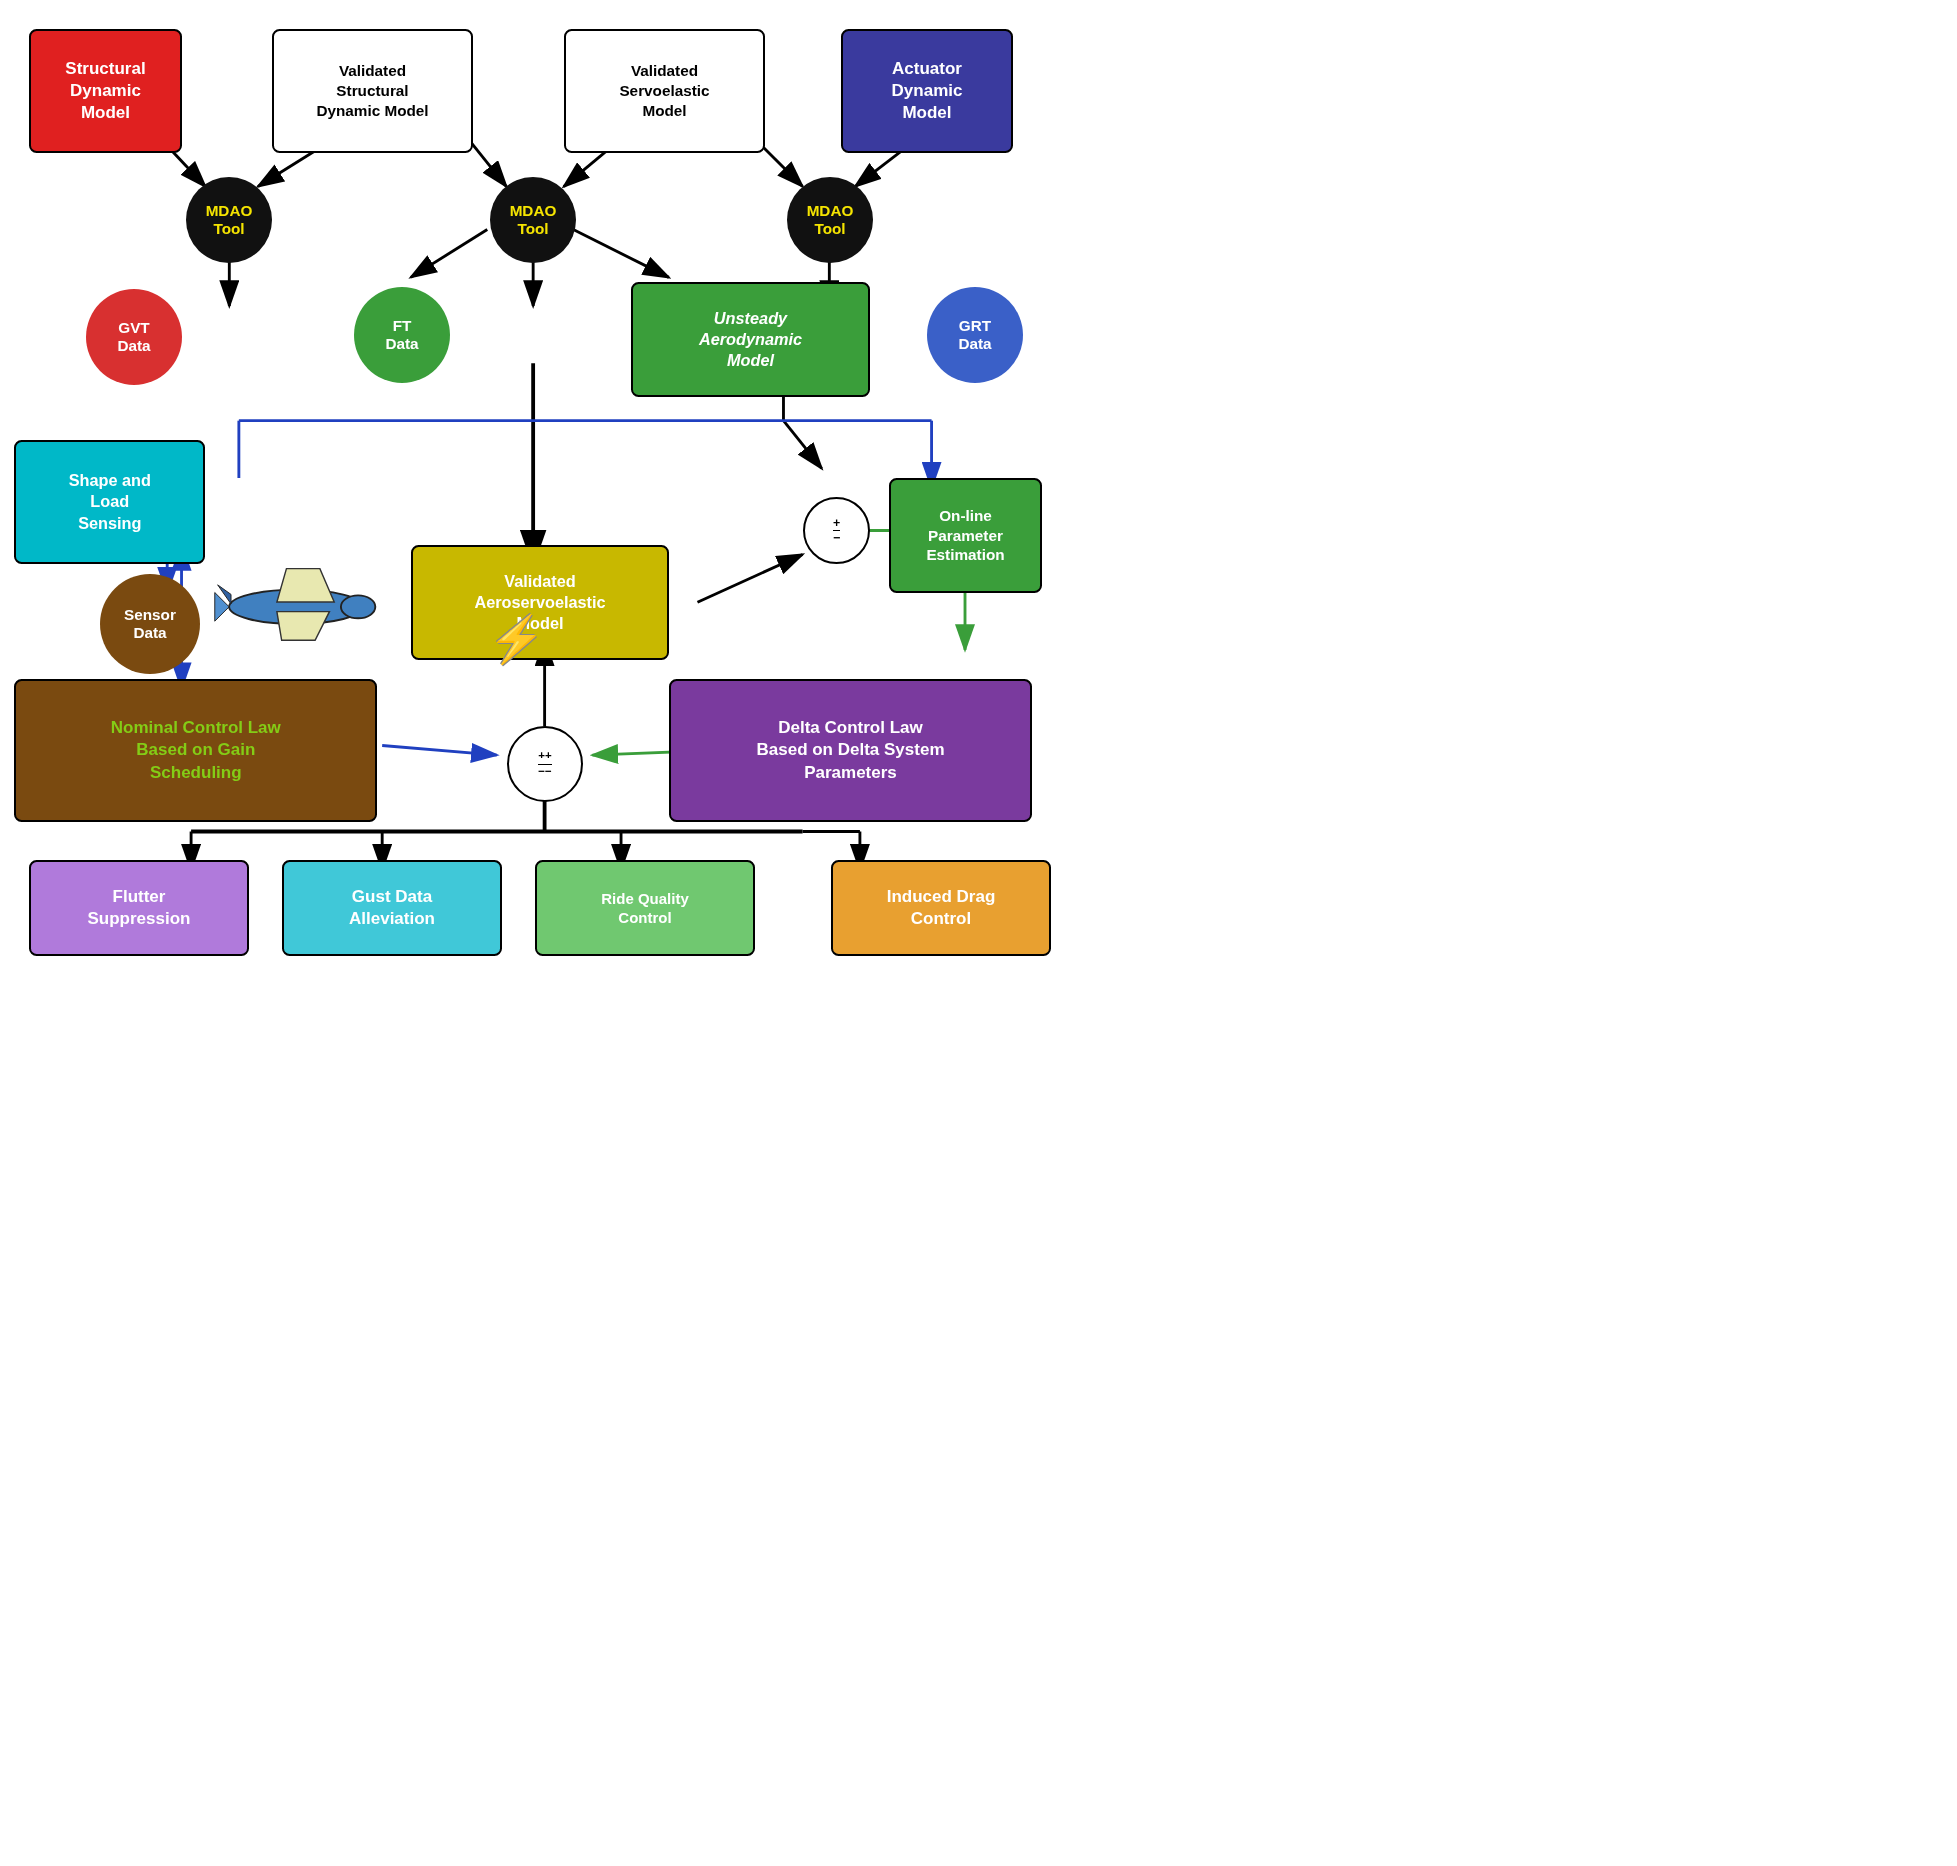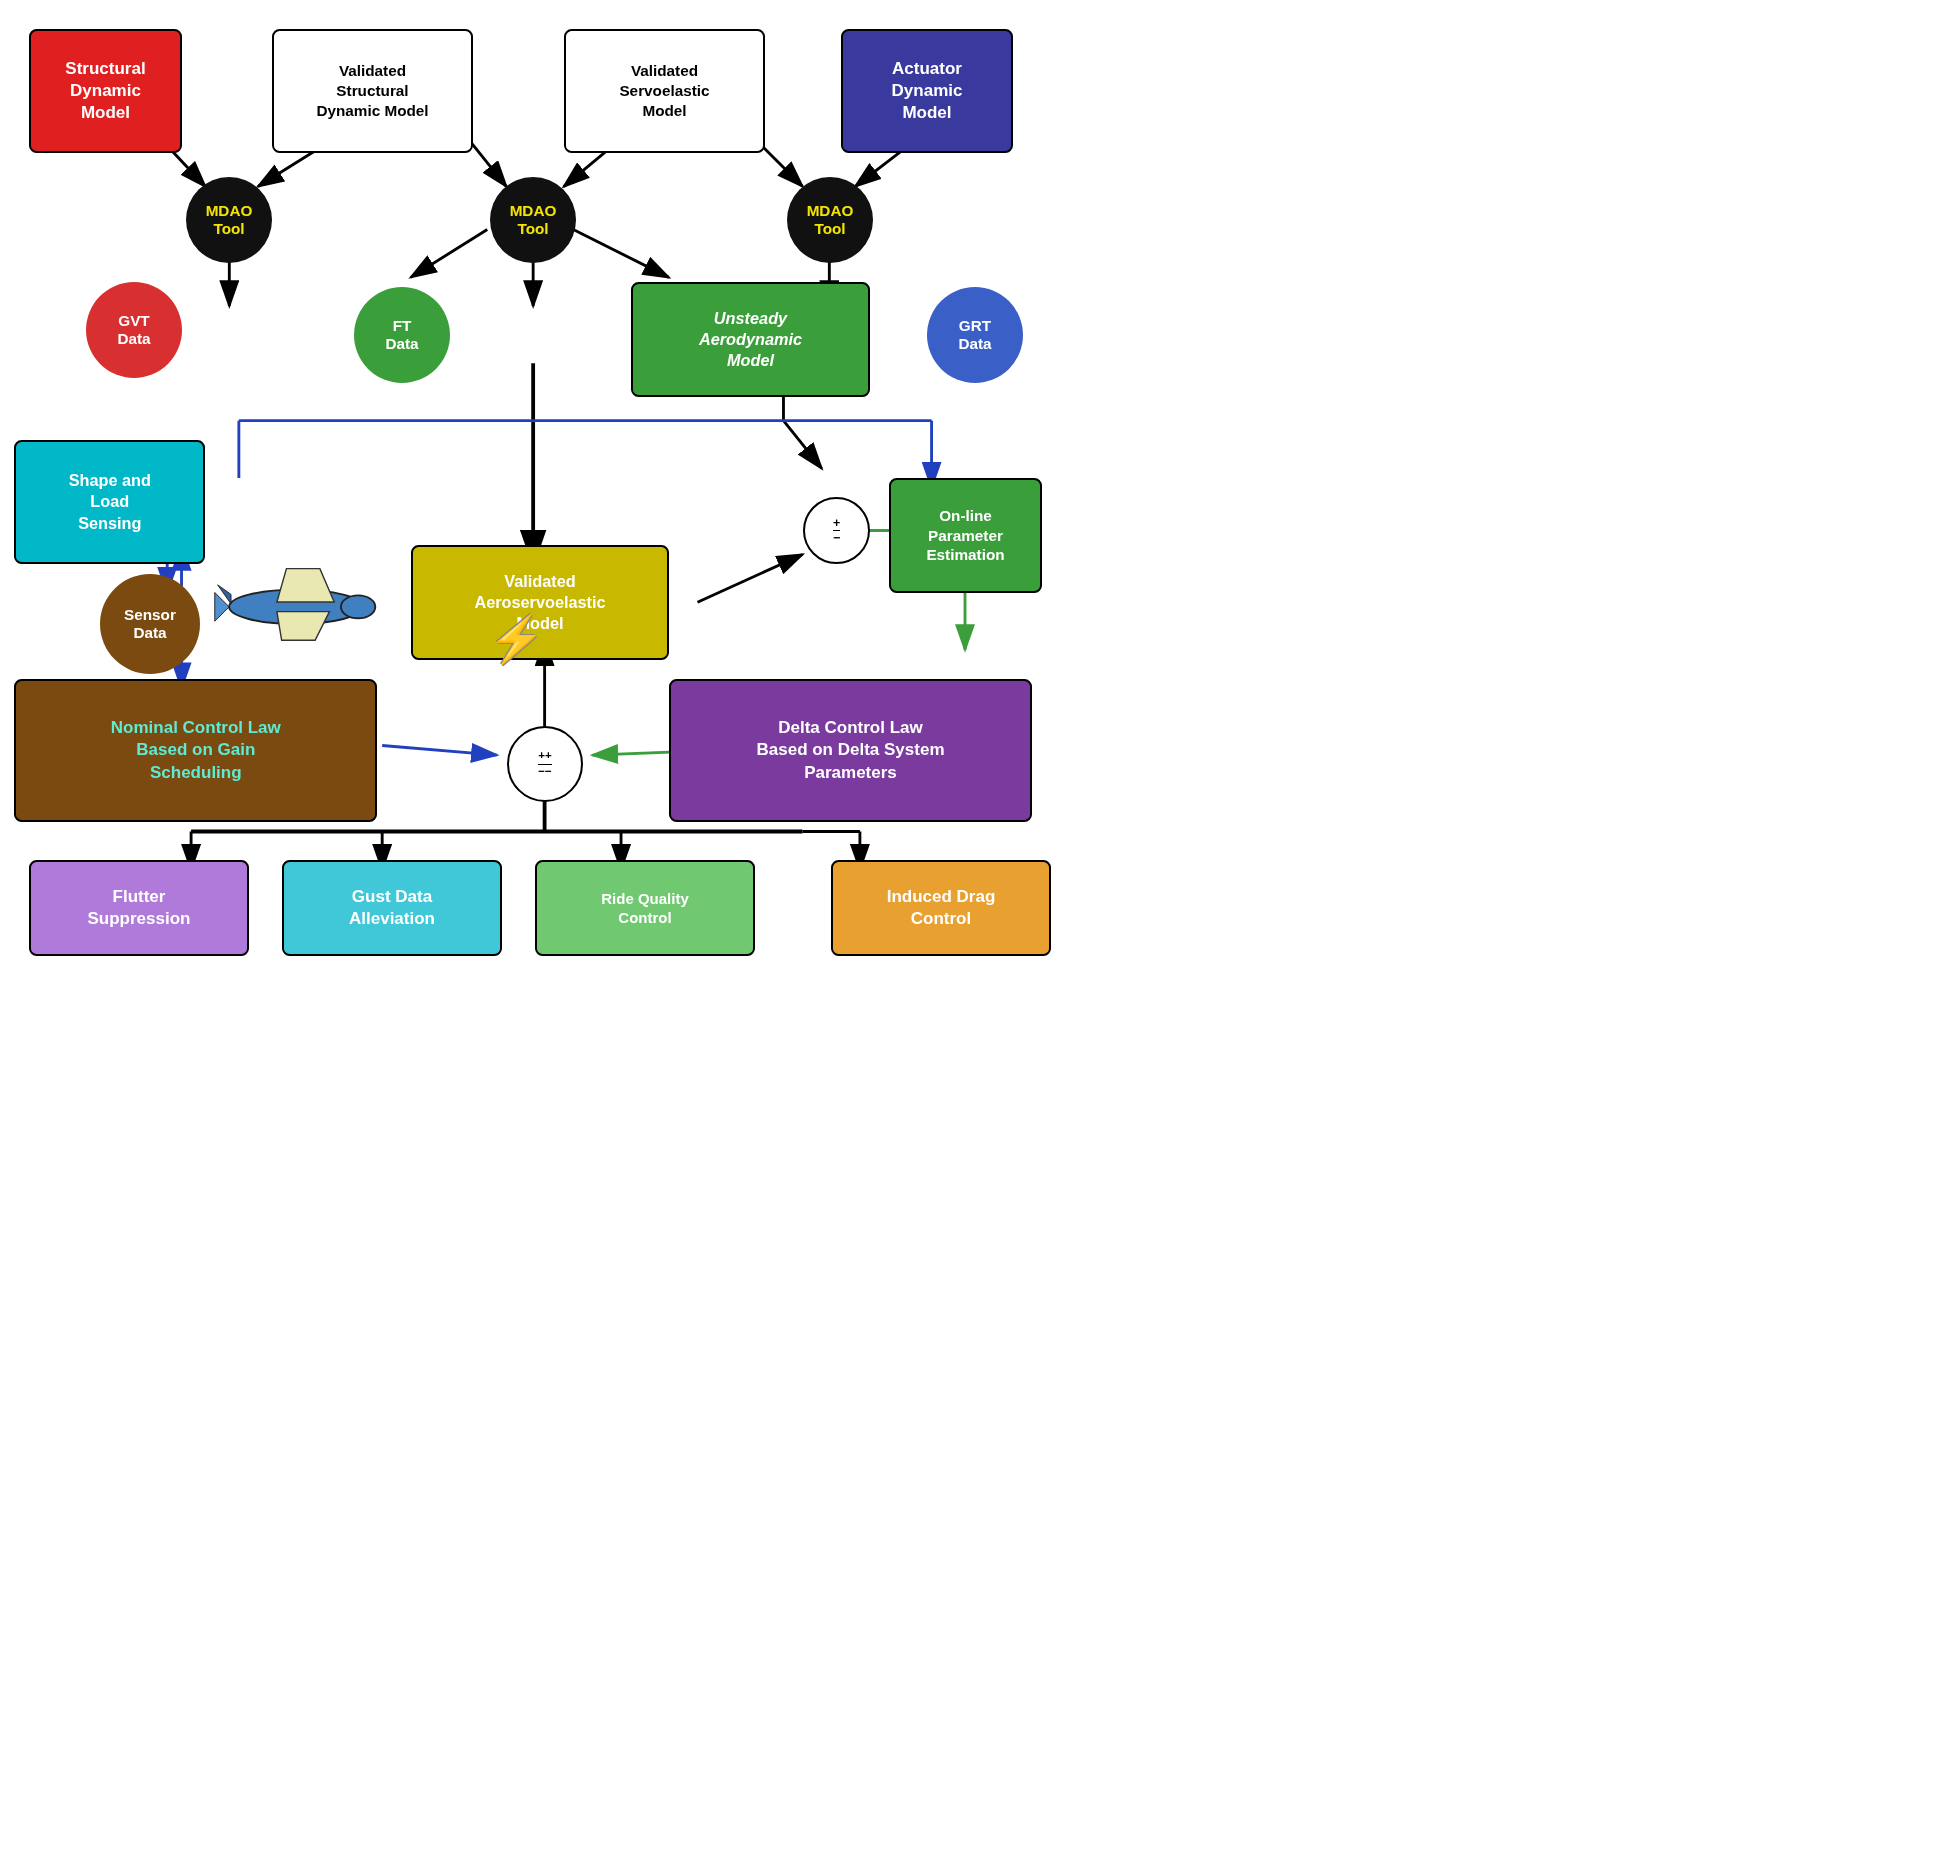--- a/index.html
+++ b/index.html
@@ -28,21 +28,21 @@
       text-align: center;
       font-weight: bold;
       line-height: 1.3;
       border: 2.9px solid #000;
     }
     .box-red { background: #e02020; color: #fff; }
     .box-white { background: #fff; color: #000; border: 2.9px solid #000; }
     .box-blue-dark { background: #3a3a9e; color: #fff; }
     .box-green { background: #3a9e3a; color: #fff; }
     .box-yellow { background: #c8b800; color: #fff; }
-    .box-brown { background: #7a4a10; color: #5eead4; }
+    .box-brown { background: #7a4a10; color: #84cc16; }
     .box-purple { background: #7a3a9e; color: #fff; }
     .box-cyan { background: #00b8c8; color: #fff; }
     .box-light-purple { background: #b07adb; color: #fff; }
     .box-light-cyan { background: #40c8d8; color: #fff; }
     .box-light-green { background: #70c870; color: #fff; }
     .box-orange { background: #e8a030; color: #fff; }
 
     
     .circle {
       position: absolute;
@@ -211,21 +211,21 @@
   <div class="circle circle-black" style="left:490px; top:177px; width:86px; height:86px; font-size:15.3px;">
     <span style="white-space:pre-line;">MDAO
 Tool</span>
   </div>
 
   <div class="circle circle-black" style="left:787px; top:177px; width:86px; height:86px; font-size:15.3px;">
     <span style="white-space:pre-line;">MDAO
 Tool</span>
   </div>
 
-  <div class="circle circle-red" style="left:86px; top:282px; width:96px; height:96px; font-size:15.3px;">
+  <div class="circle circle-red" style="left:86px; top:289px; width:96px; height:96px; font-size:15.3px;">
     <span style="white-space:pre-line;">GVT
 Data</span>
   </div>
 
   <div class="circle circle-green" style="left:354px; top:287px; width:96px; height:96px; font-size:15.3px;">
     <span style="white-space:pre-line;">FT
 Data</span>
   </div>
 
   <div class="circle circle-blue" style="left:927px; top:287px; width:96px; height:96px; font-size:15.3px;">

